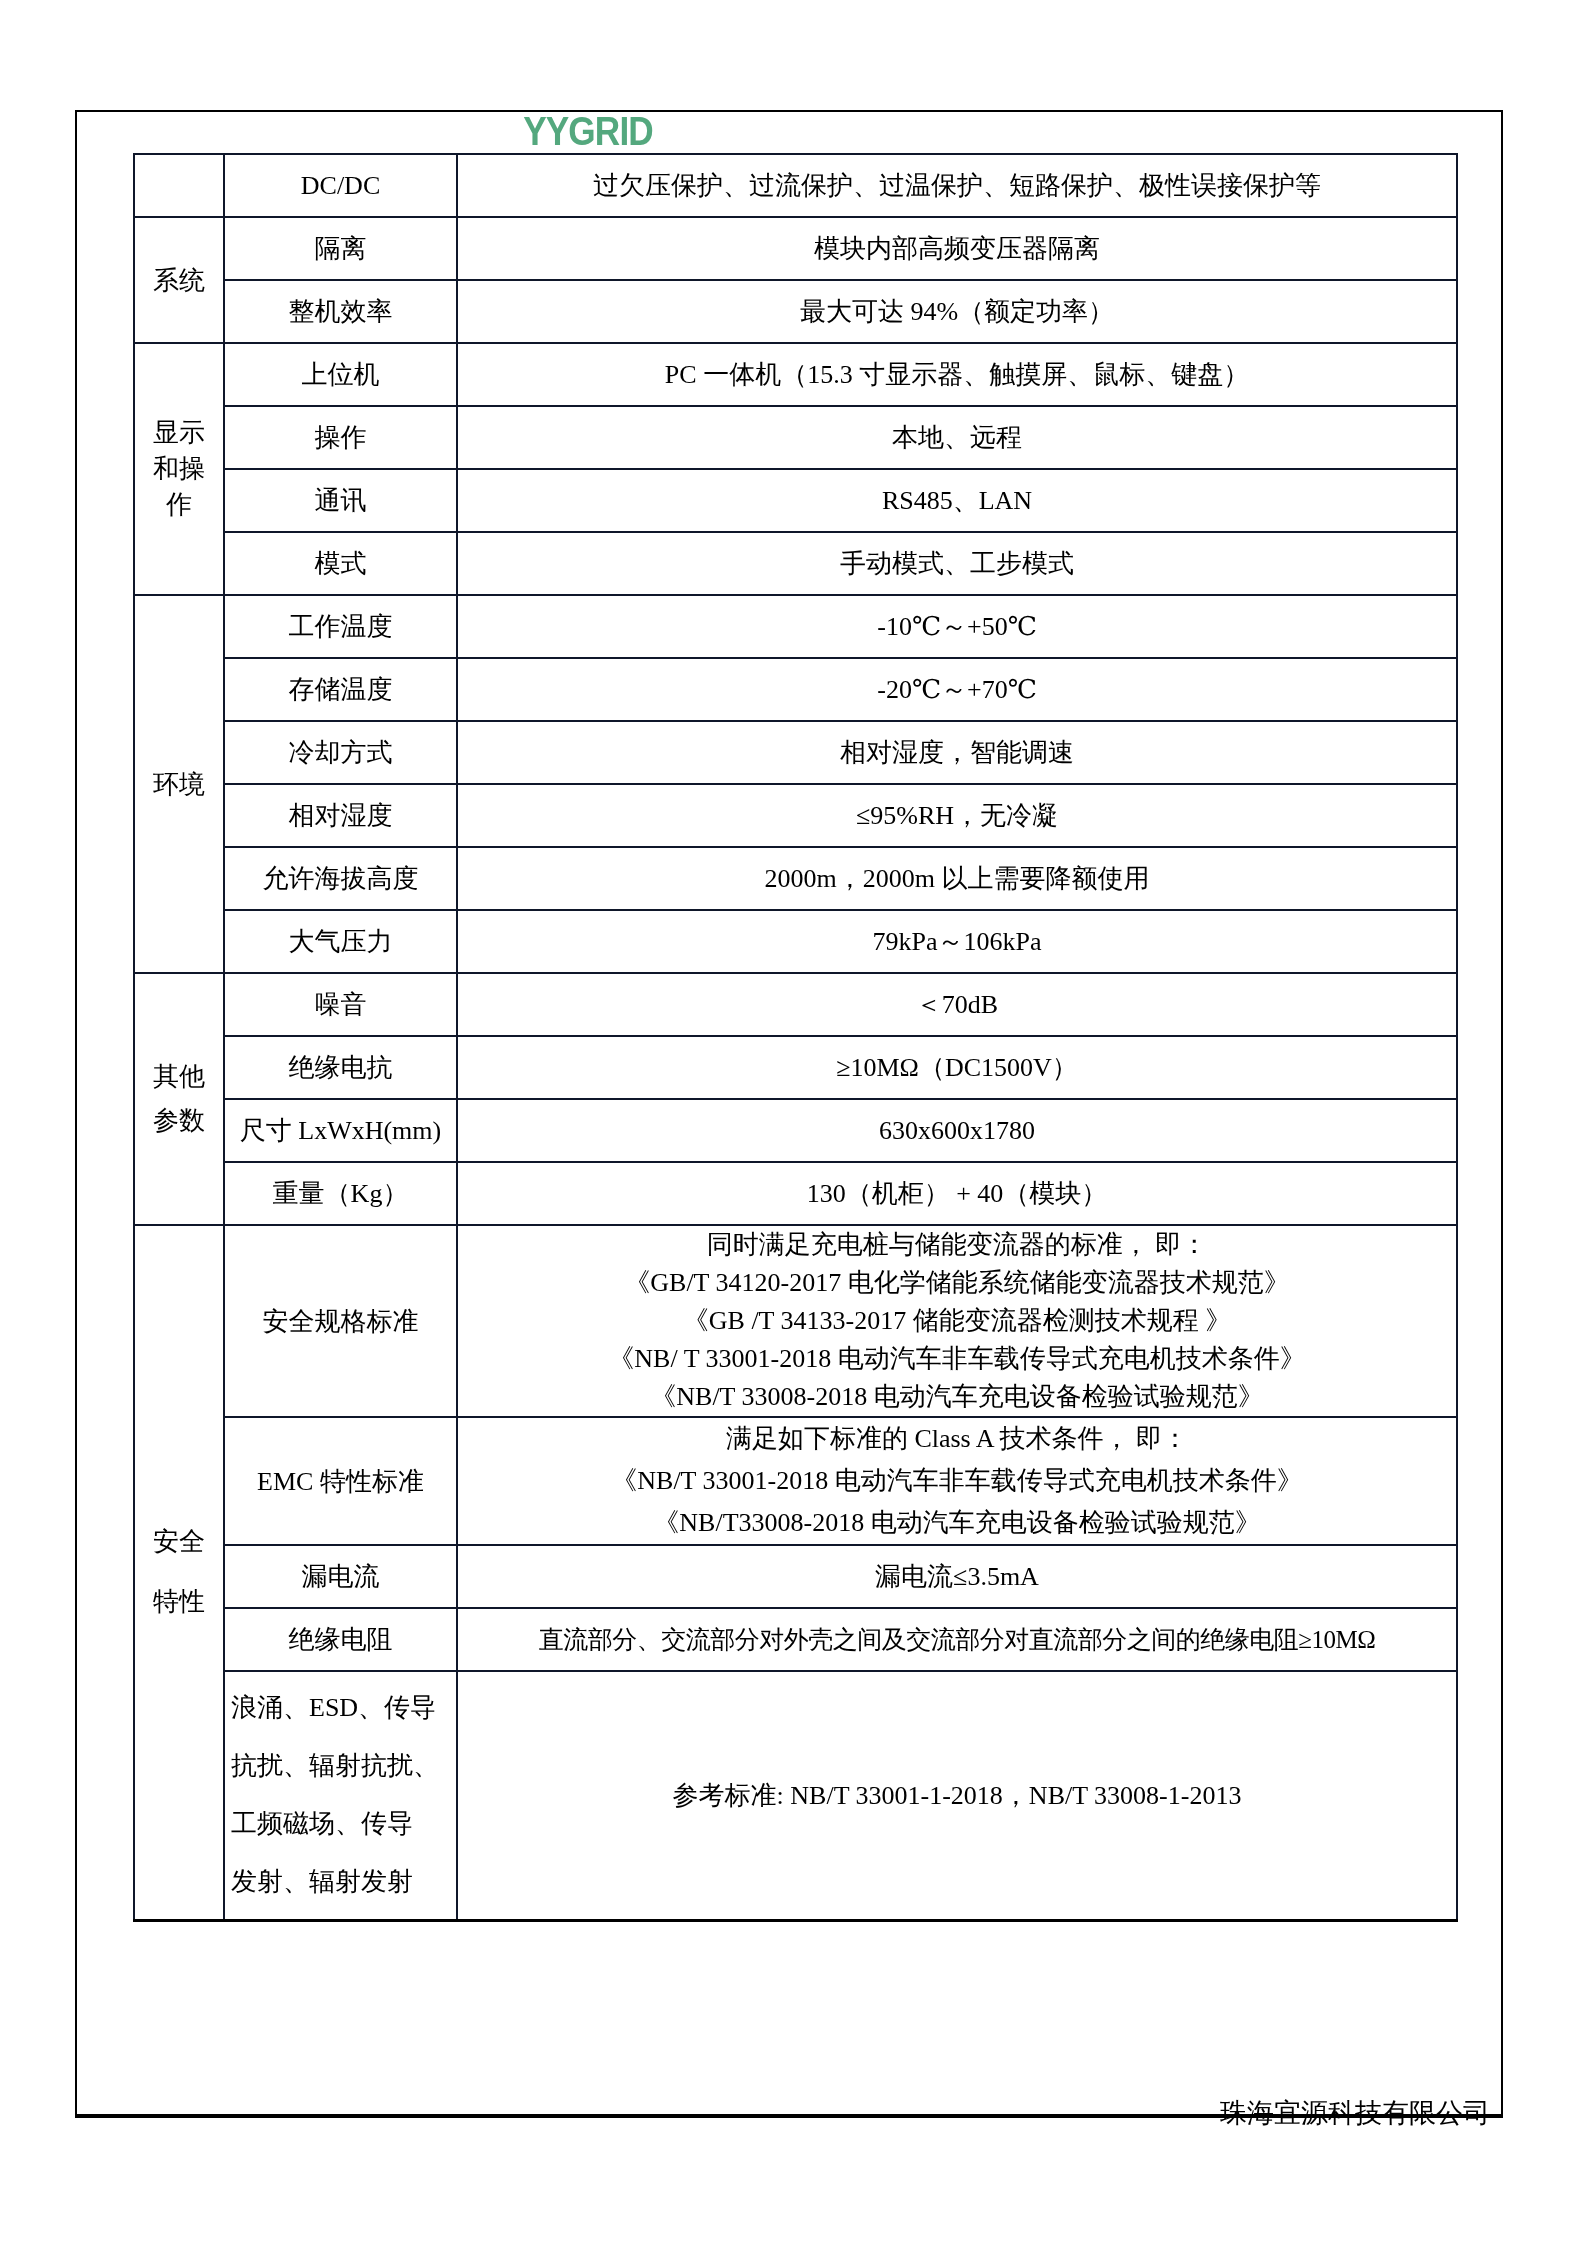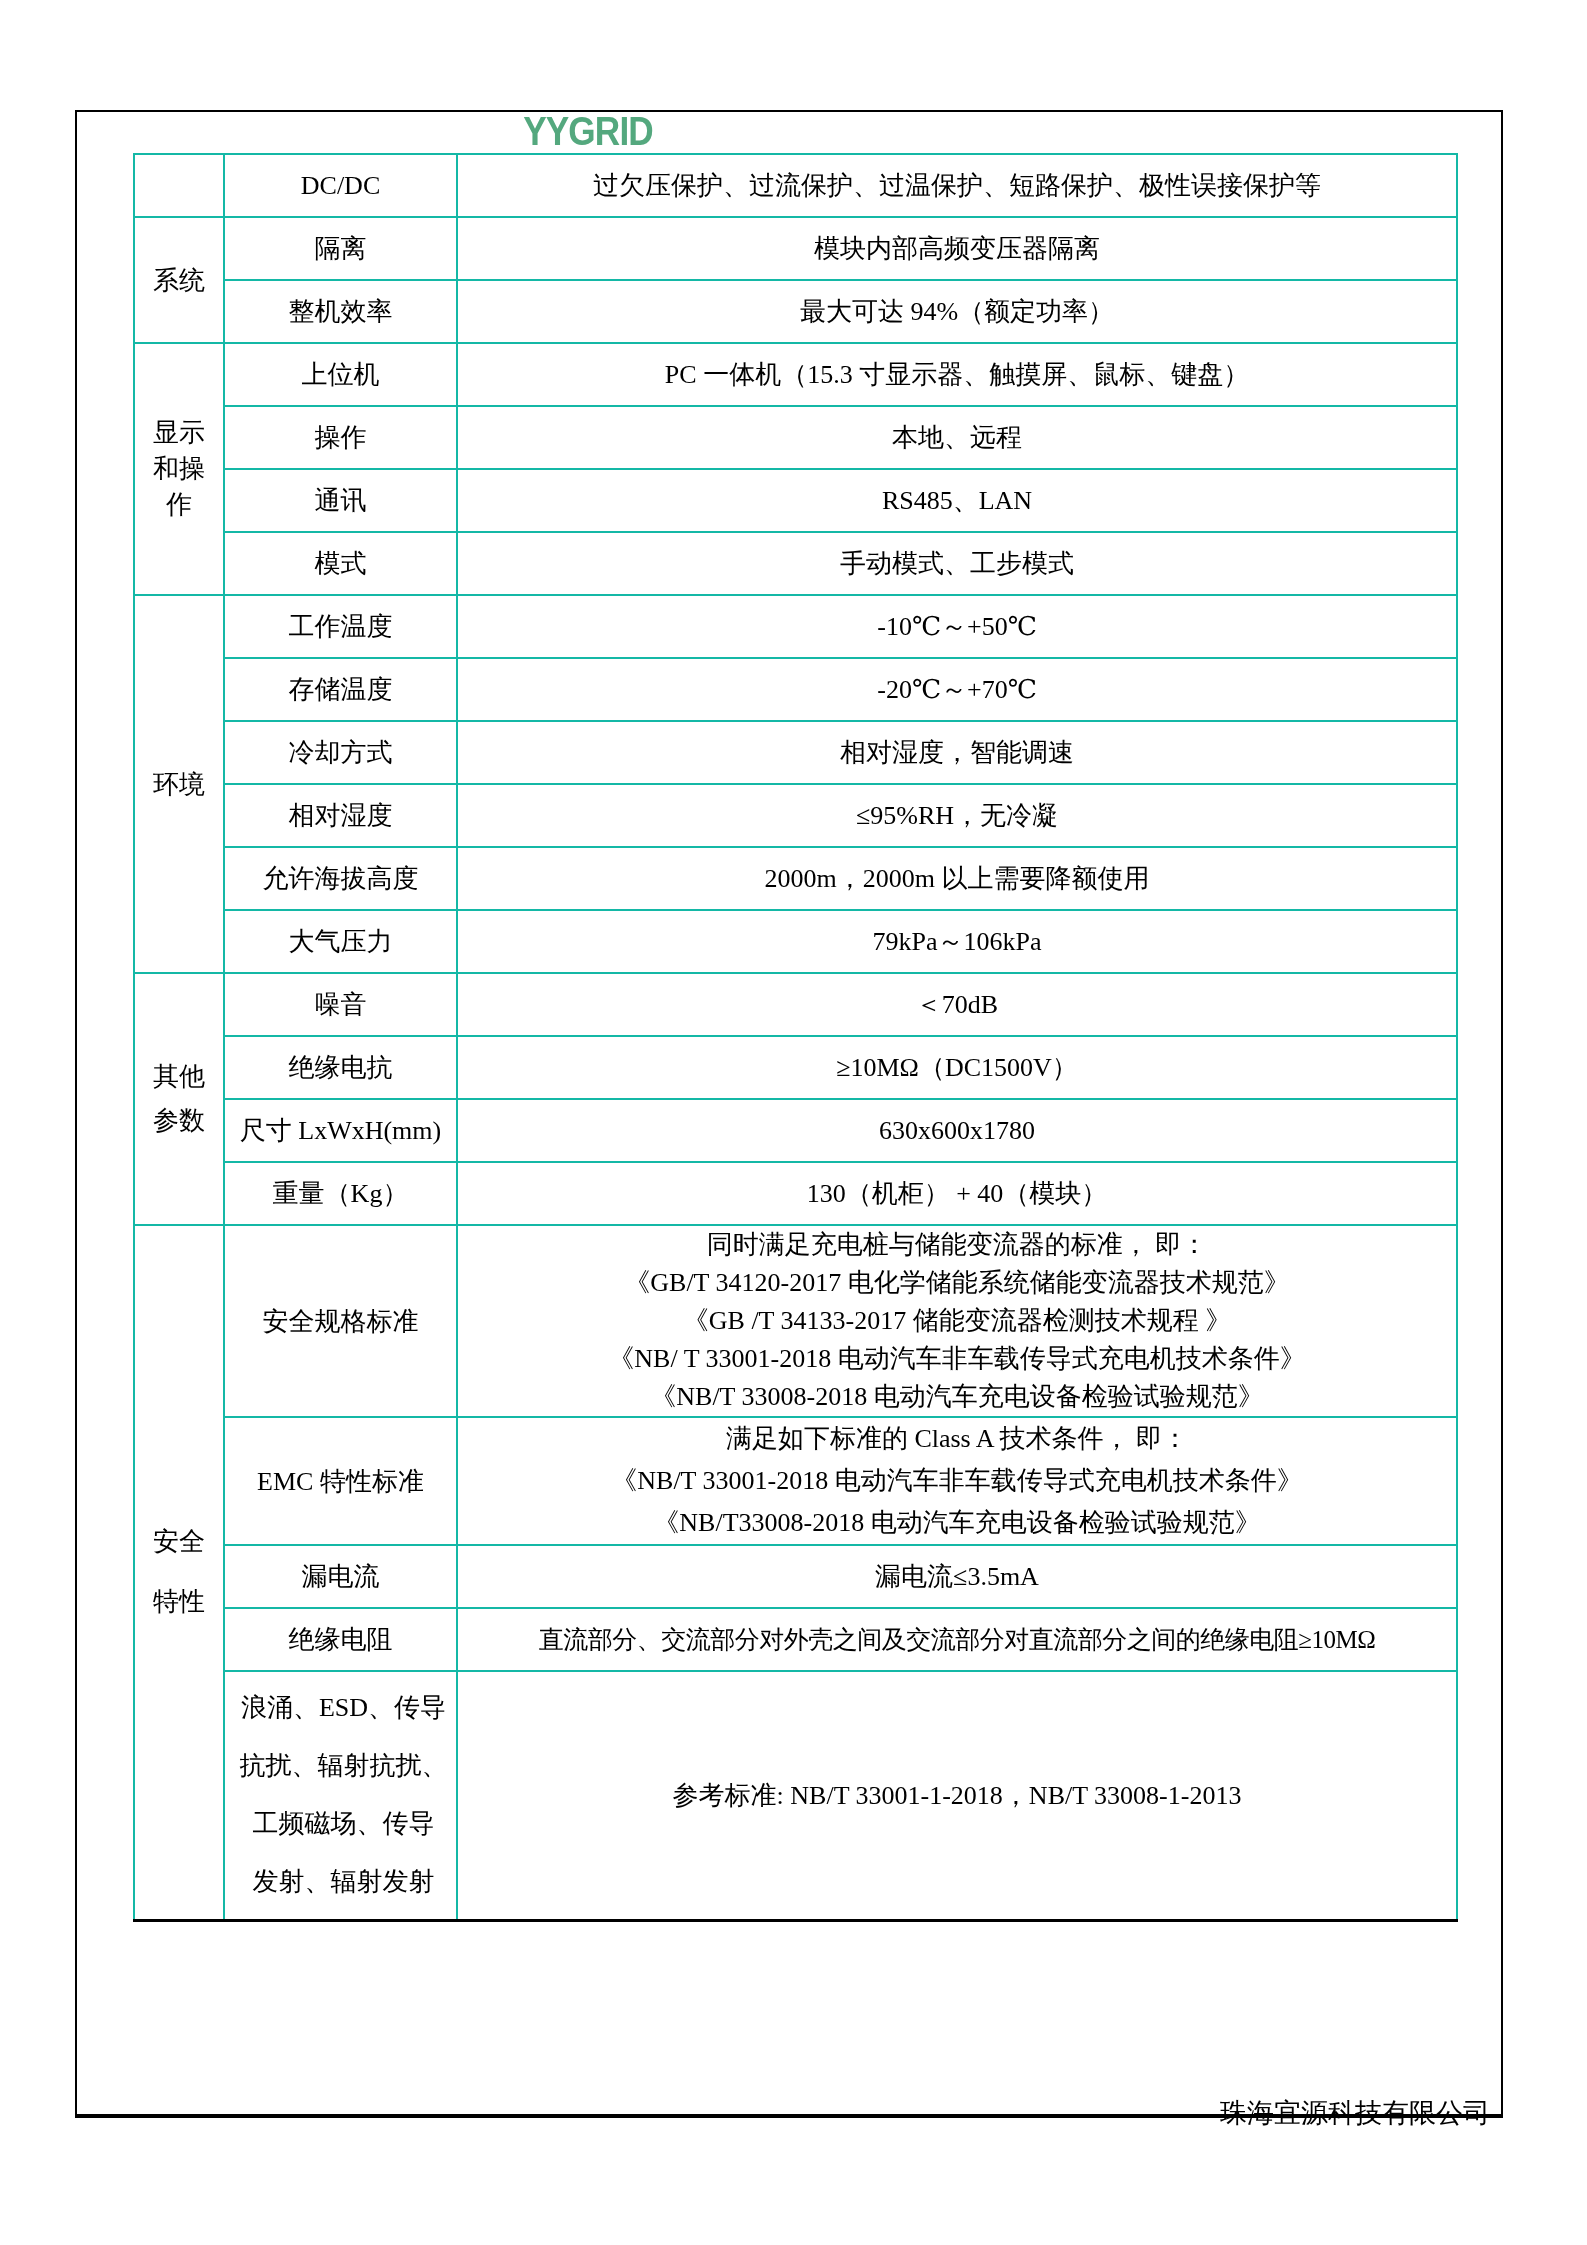--- a/index.html
+++ b/index.html
@@ -16,34 +16,34 @@
     font-family:"Liberation Sans","DejaVu Sans",sans-serif;font-weight:bold;
     font-size:40px;line-height:42px;letter-spacing:-1px;color:#54a87e;
     transform:scaleX(.88);transform-origin:center top;
   }
   table.spec-table{
     position:absolute;left:133px;top:153px;width:1323px;
     border-collapse:collapse;table-layout:fixed;
     border:2px solid #000;border-bottom-width:3px;
   }
   .spec-table td{
-    border:2px solid #14b8a6;text-align:center;vertical-align:middle;
+    border:2px solid #0f172a;text-align:center;vertical-align:middle;
     font-size:26px;padding:0;white-space:nowrap;overflow:hidden;
   }
   col.c1{width:90px} col.c2{width:233px} col.c3{width:1000px}
   tr.rh{height:63px}
   tr.r-spec{height:190px}
   tr.r-emc{height:128px}
   tr.r-last{height:249px}
   td.cat-l36 div{line-height:36px}
   td.cat-l44 div{line-height:44px}
   td.cat-l60 div{line-height:60px}
   td.vlines38 div{line-height:38px}
   td.vlines42 div{line-height:42px}
-  td.plines58 div{line-height:58px;text-align:center;padding-left:6px;}
+  td.plines58 div{line-height:58px;text-align:left;padding-left:6px;}
   td.val-long{font-size:25px;letter-spacing:-0.5px;}
   .footer{
     position:absolute;top:2080px;left:1050px;width:440px;text-align:right;
     font-size:27px;line-height:30px;margin-top:18px;
   }
 </style>
 </head>
 <body>
 
 <div class="page-border"></div>

